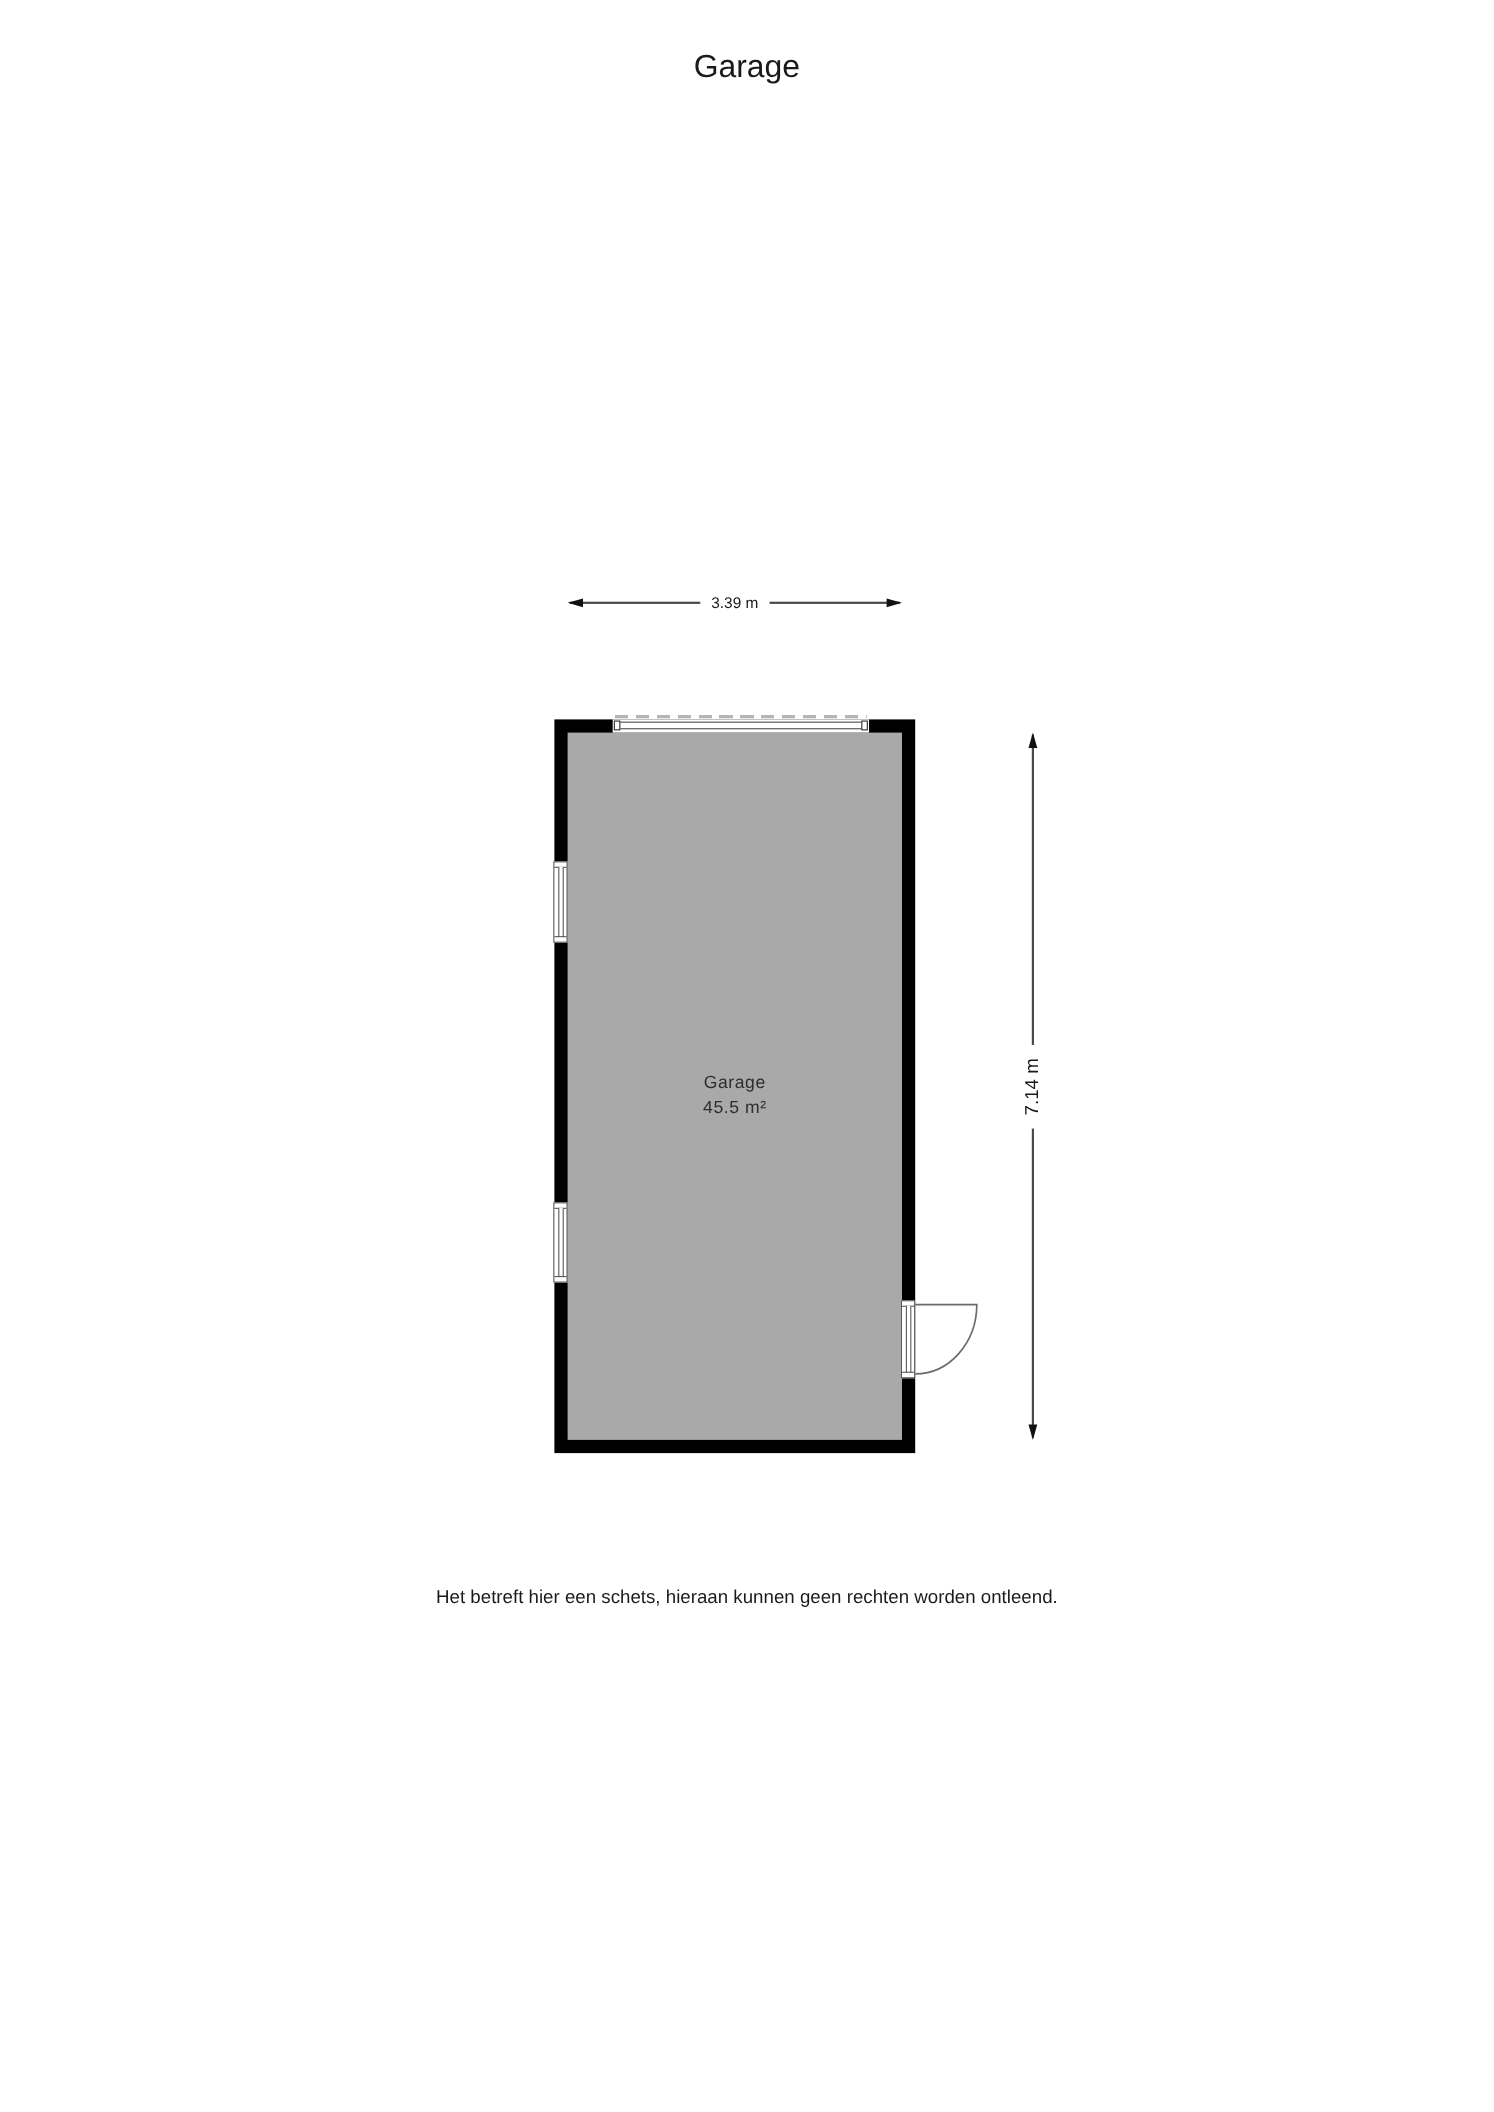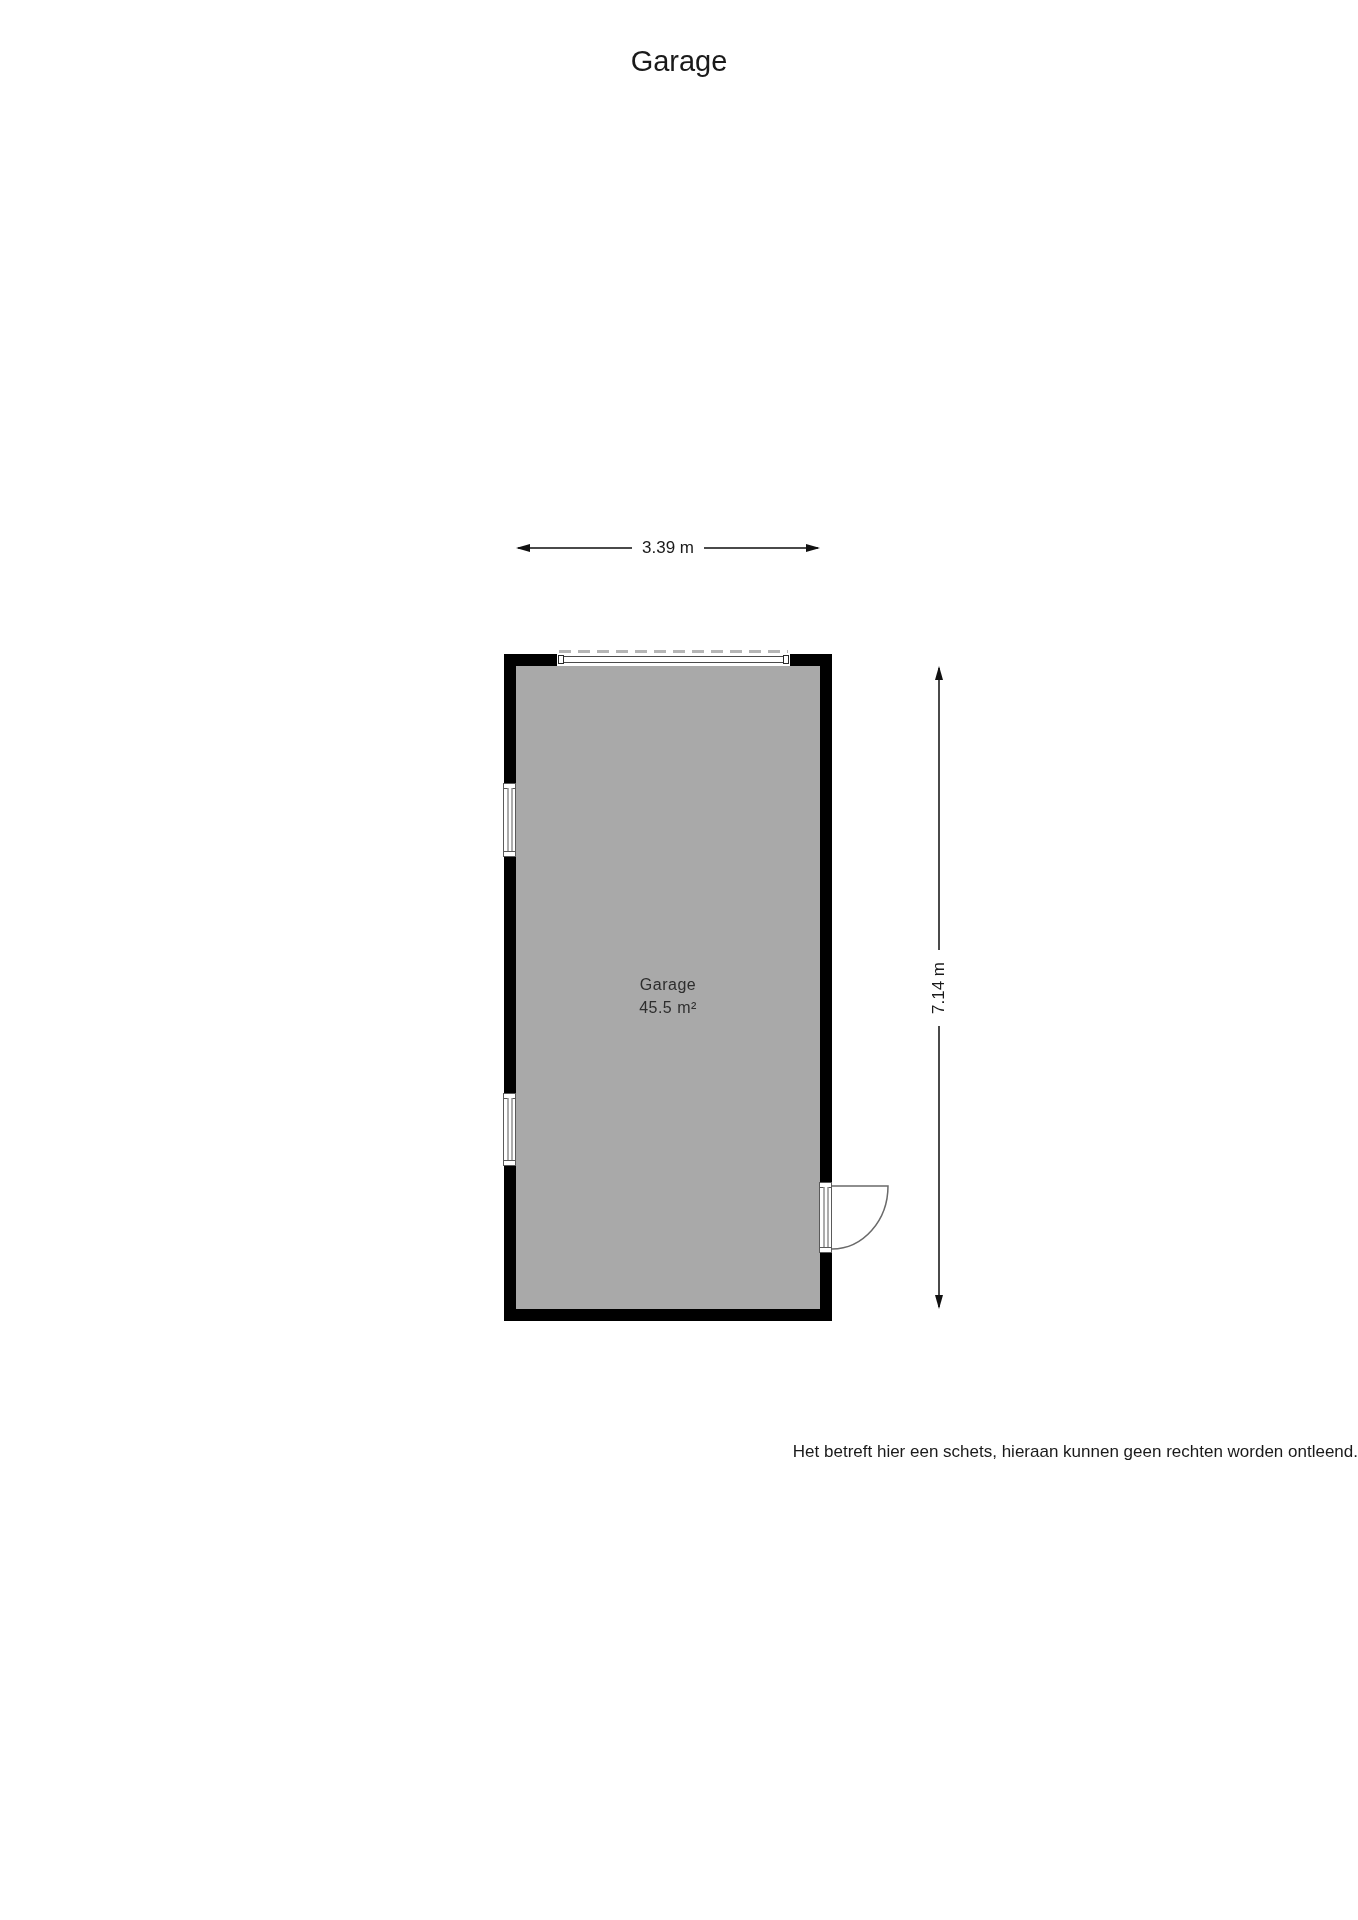--- a/index.html
+++ b/index.html
@@ -14,21 +14,21 @@
     margin-top: 20px;
   }
 
   
   .title {
     position: absolute; top: 24px; left: 0; width: 100%;
     text-align: center; font-size: 29px; line-height: 34px; color: var(--text, #1a1a1a);
   }
   .disclaimer {
     position: absolute; top: 1422px; left: 0; width: 100%;
-    text-align: right; font-size: 17px; color: var(--text, #1a1a1a);
+    text-align: center; font-size: 17px; color: var(--text, #1a1a1a);
   }
 
   
   .hline {
     position: absolute; left: 518px; top: 527px;
     width: 300px; height: 2px; background: var(--dimension-line, #4a4a4a);
   }
   .vline {
     position: absolute; left: 938px; top: 648px;
     width: 2px; height: 639px; background: var(--dimension-line, #4a4a4a);
@@ -36,21 +36,21 @@
   .arr { position: absolute; width: 0; height: 0; }
   .arr-left  { left: 516px; top: 524px; border-top: 4px solid transparent; border-bottom: 4px solid transparent; border-right: 14px solid #111; }
   .arr-right { left: 806px; top: 524px; border-top: 4px solid transparent; border-bottom: 4px solid transparent; border-left: 14px solid #111; }
   .arr-up    { left: 935px; top: 646px;  border-left: 4px solid transparent; border-right: 4px solid transparent; border-bottom: 14px solid #111; }
   .arr-down  { left: 935px; top: 1275px; border-left: 4px solid transparent; border-right: 4px solid transparent; border-top: 14px solid #111; }
 
   .dim-label-h {
     position: absolute; left: 668px; top: 528px;
     transform: translate(-50%, -50%);
     background: #ffffff; padding: 0 10px;
-    font-size: 17px; white-space: nowrap; color: var(--text, #1a1a1a);
+    font-size: 14px; white-space: nowrap; color: var(--text, #1a1a1a);
   }
   .dim-label-v {
     position: absolute; left: 939px; top: 968px;
     transform: translate(-50%, -50%) rotate(-90deg);
     background: #ffffff; padding: 0 12px;
     font-size: 17px; white-space: nowrap; color: var(--text, #1a1a1a);
   }
 
   
   .plan {

